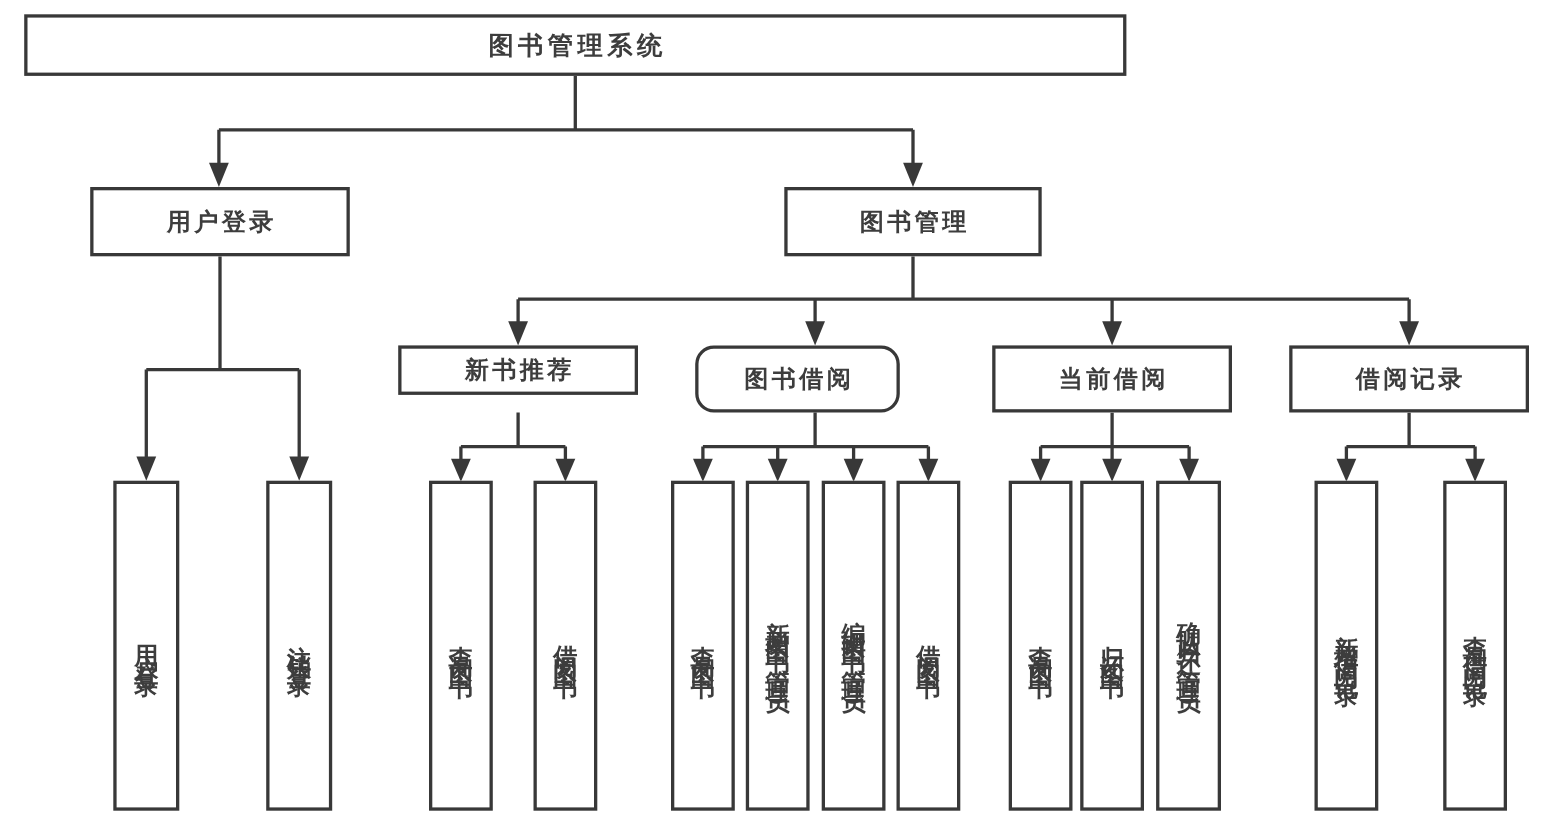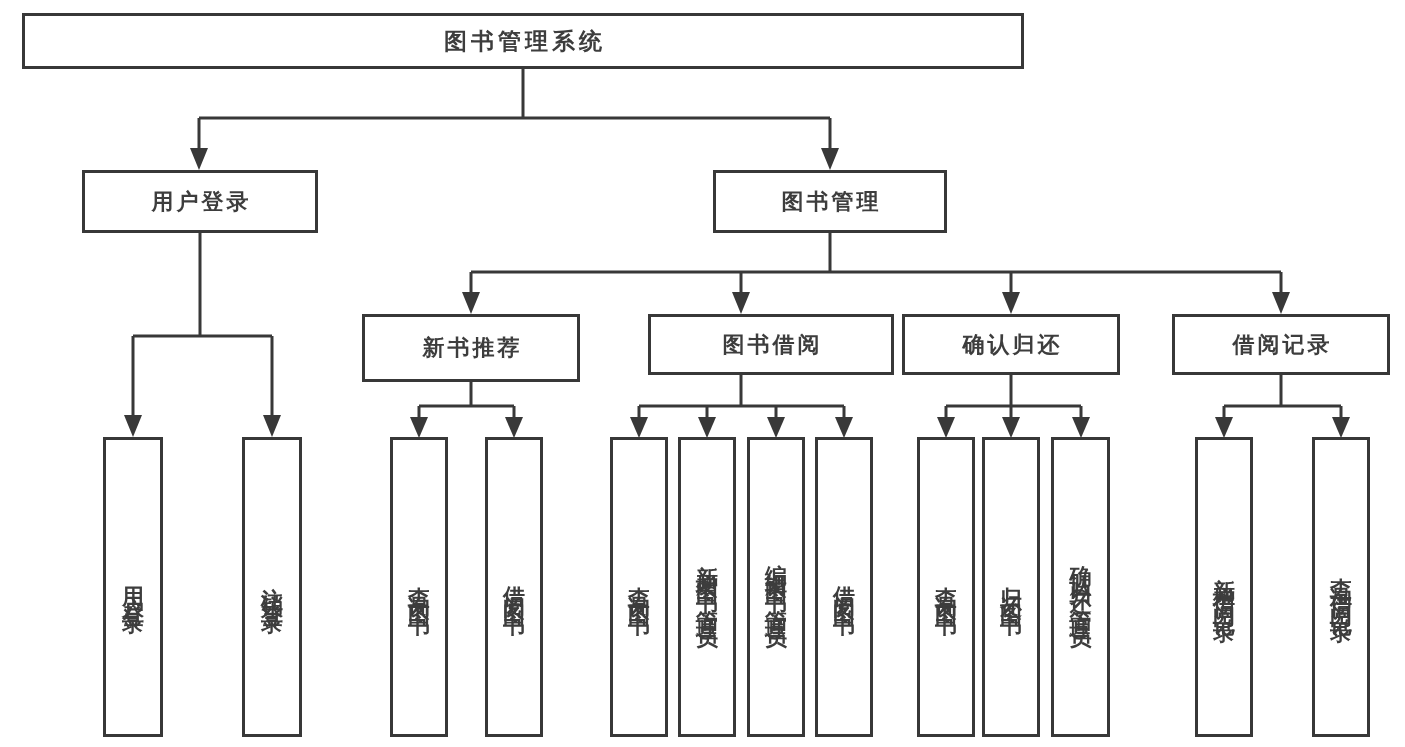--- a/index.html
+++ b/index.html
@@ -89,28 +89,28 @@
     <span class="root-label">图书管理系统</span>
   </div>
 
   <div class="node" style="left:82px;top:170px;width:236px;height:63px;">
     <span class="hlabel">用户登录</span>
   </div>
   <div class="node" style="left:713px;top:170px;width:234px;height:63px;">
     <span class="hlabel">图书管理</span>
   </div>
 
-  <div class="node" style="left:362px;top:314px;width:218px;height:68px;">
+  <div class="node" style="left:362px;top:314px;width:218px;height:45px;">
     <span class="hlabel">新书推荐</span>
   </div>
-  <div class="node" style="left:648px;top:314px;width:246px;height:61px;">
+  <div class="node" style="left:632px;top:314px;width:186px;height:61px;border-radius:17px;">
     <span class="hlabel">图书借阅</span>
   </div>
   <div class="node" style="left:902px;top:314px;width:218px;height:61px;">
-    <span class="hlabel">确认归还</span>
+    <span class="hlabel">当前借阅</span>
   </div>
   <div class="node" style="left:1172px;top:314px;width:218px;height:61px;">
     <span class="hlabel">借阅记录</span>
   </div>
 
   <div class="node leaf" style="left:103px;top:437px;width:60px;height:300px;">
     <span>用户登录</span>
   </div>
   <div class="node leaf" style="left:242px;top:437px;width:60px;height:300px;">
     <span>注销登录</span>

